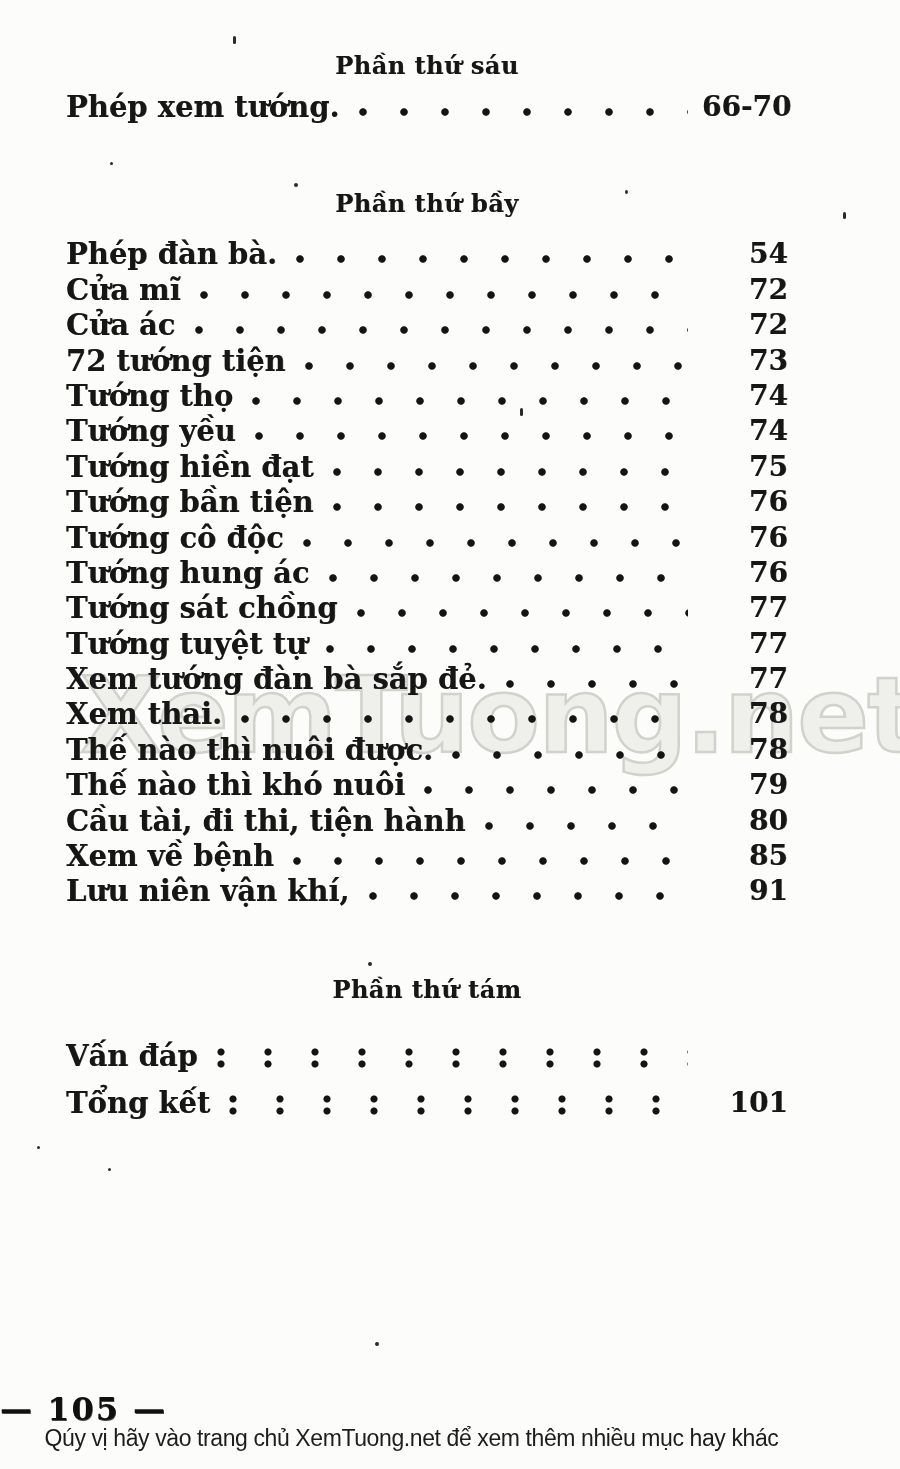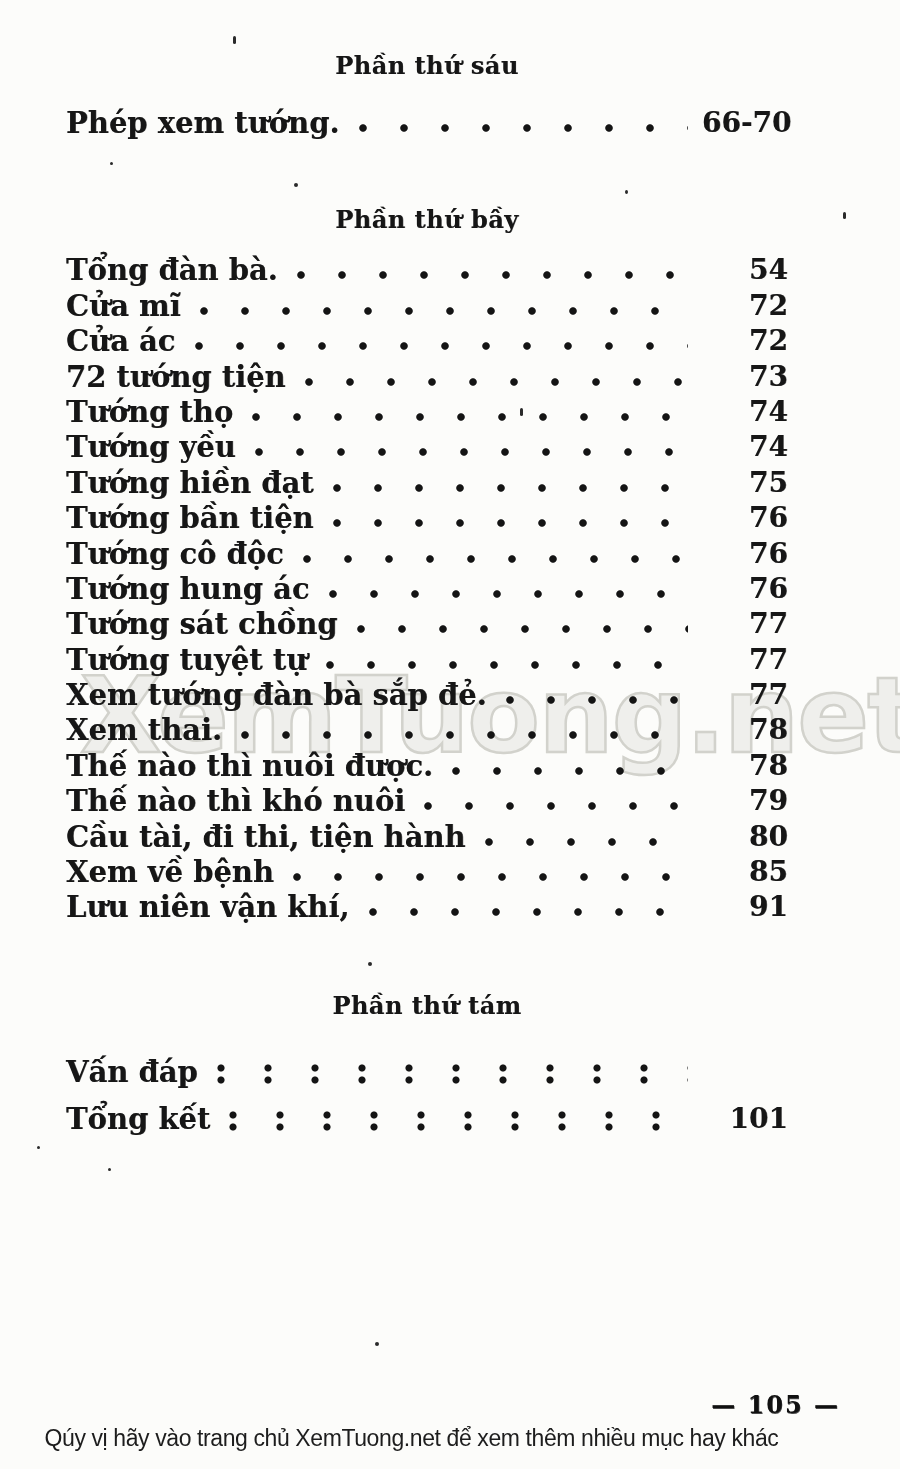--- a/index.html
+++ b/index.html
@@ -18,21 +18,21 @@
   .content{position:absolute;left:66px;top:48px;width:722px;z-index:1;}
   .heading{
     text-align:center;font-size:24px;font-weight:700;line-height:36px;
     letter-spacing:0.5px;
     text-shadow:0.4px 0.4px 0 rgba(0,0,0,0.55);
   }
   .h7{margin-top:62px;}
   .h8{margin-top:64px;}
   .rows{margin-top:14px;}
   .row{display:flex;align-items:flex-end;height:35.4px;}
-  .row.tall{height:40px;margin-top:16px;}
+  .row.tall{height:40px;}
   .row.p8{height:47px;}
   .lbl{
     white-space:nowrap;font-size:29px;font-weight:700;line-height:34px;
     text-shadow:0.4px 0.4px 0 rgba(0,0,0,0.5);
   }
   .leader{
     flex:1;height:11px;align-self:flex-end;margin:0 14px 7px 12px;
     background-image:radial-gradient(circle at 5px 6px, #141414 3.3px, rgba(0,0,0,0) 4.2px);
     background-size:41px 11px;background-repeat:repeat-x;background-position:6px 0;
   }
@@ -45,21 +45,21 @@
     background-position:6px 1px,6px 13px;
     background-repeat:repeat-x,repeat-x;
   }
   .pg{
     width:86px;text-align:right;white-space:nowrap;
     font-size:28px;font-weight:700;line-height:34px;
     text-shadow:0.4px 0.4px 0 rgba(0,0,0,0.5);
   }
   .pageno{
     position:absolute;top:1390px;left:0;width:840px;z-index:2;
-    text-align:right;font-size:24px;font-weight:800;letter-spacing:2px;
+    text-align:left;font-size:32px;font-weight:800;letter-spacing:2px;
     color:#101010;text-shadow:0.6px 0.6px 0 rgba(0,0,0,0.7);
   }
   .footer-note{
     position:absolute;top:1425px;left:17px;width:789px;z-index:1;
     text-align:center;font-family:"Liberation Sans", sans-serif;
     font-size:23px;letter-spacing:-0.4px;color:#1d1d1d;font-weight:500;
   }
   .speck{position:absolute;background:#2a2a2a;border-radius:50%;z-index:0;}
 </style>
 </head>
@@ -74,21 +74,21 @@
   <div class="row tall">
     <span class="lbl">Phép xem tướng.</span>
     <span class="leader"></span>
     <span class="pg">66-70</span>
   </div>
 
   <div class="heading h7">Phần thứ bầy</div>
 
   <div class="rows">
     <div class="row">
-      <span class="lbl">Tổng đàn bà.</span>
+      <span class="lbl">Phép đàn bà.</span>
       <span class="leader"></span>
       <span class="pg">54</span>
     </div>
     <div class="row">
       <span class="lbl">Cửa mĩ</span>
       <span class="leader"></span>
       <span class="pg">72</span>
     </div>
     <div class="row">
       <span class="lbl">Cửa ác</span>

